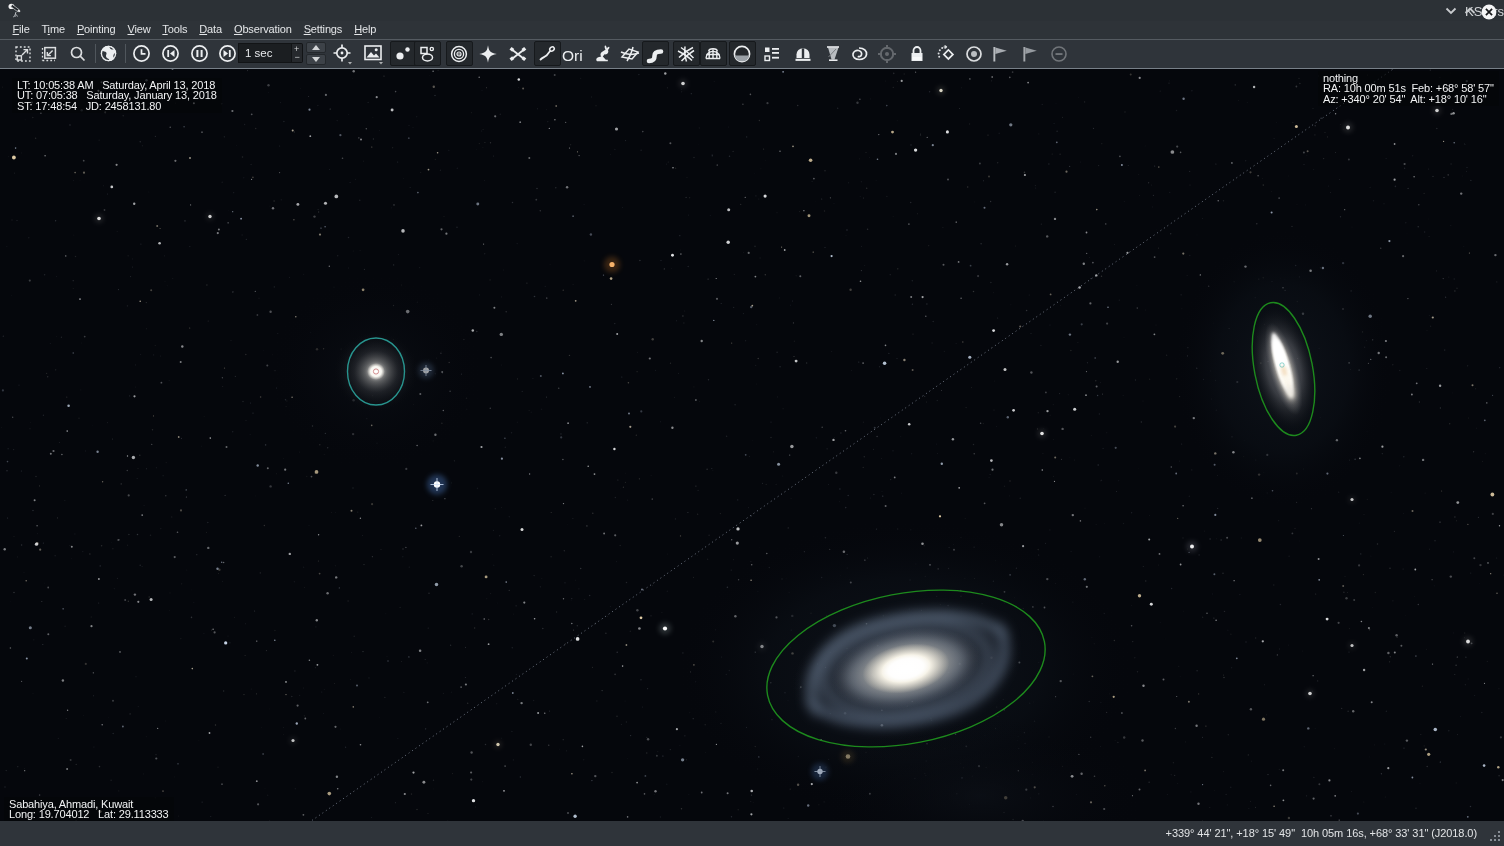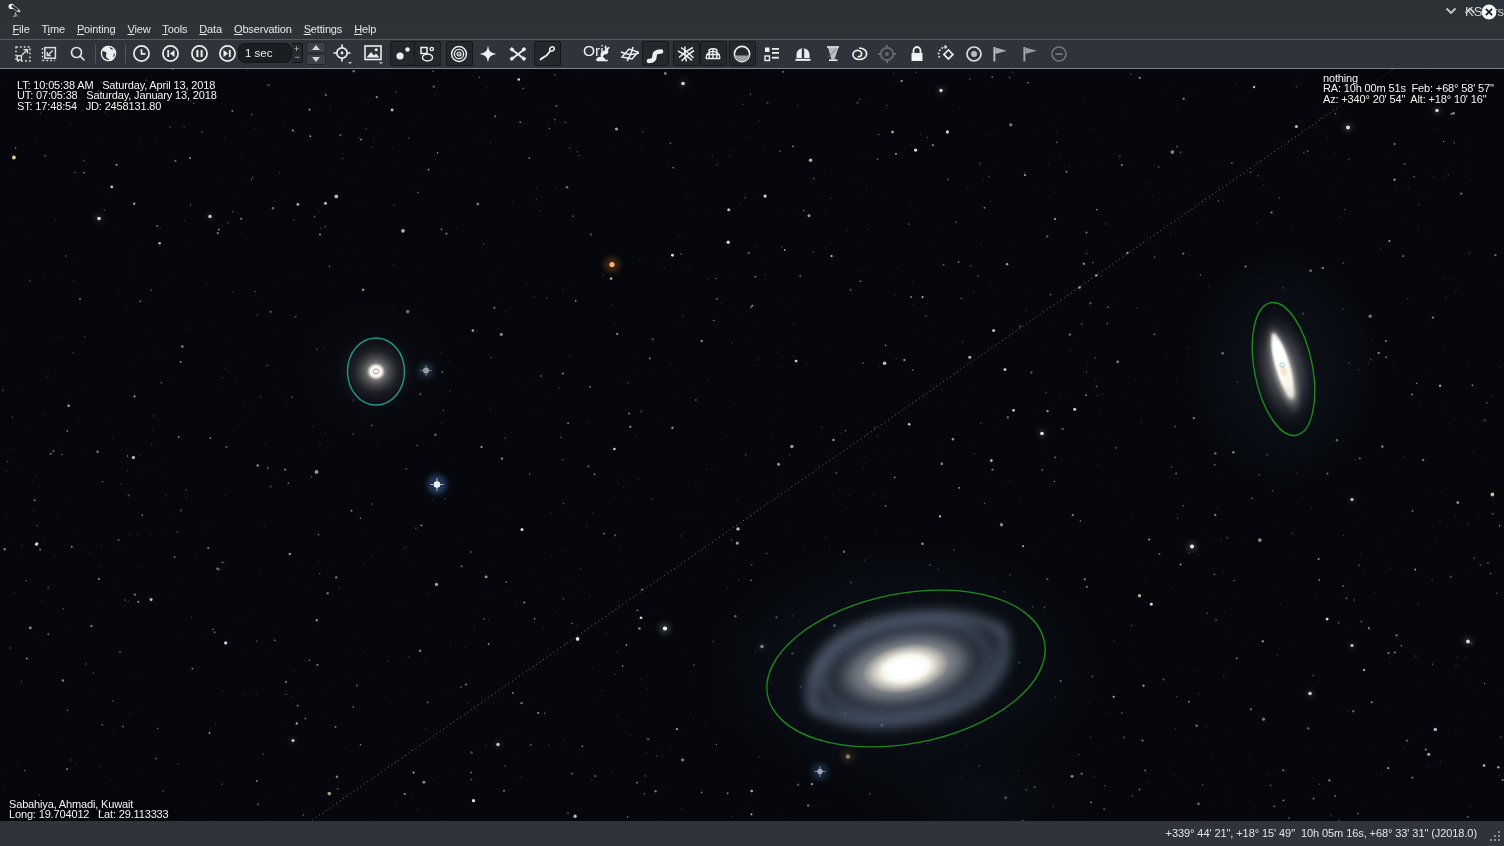--- a/index.html
+++ b/index.html
@@ -86,21 +86,21 @@
 <rect x="10.6" y="6" width="2" height="7" fill="#eceef0"></rect>
 </svg>
     </div>
 <div style="position:absolute;left:213.5px;top:1.5px;width:27px;height:25px;border-radius:2px;display:flex;align-items:center;justify-content:center;box-sizing:border-box">
       <svg width="19" height="19" viewBox="0 0 19 19">
 <circle cx="9.5" cy="9.5" r="7.6" fill="none" stroke="#eceef0" stroke-width="1.7"></circle>
 <rect x="10.9" y="6" width="1.8" height="7" fill="#eceef0"></rect>
 <path d="M5.5 6 L10 9.5 L5.5 13 Z" fill="#eceef0"></path>
 </svg>
     </div>
-<div style="position:absolute;left:238px;top:3.5px;width:54px;height:20px;background:#1b1e21;border:1px solid #121416;border-radius:7px;color:#e8eaec;font-size:11.5px;line-height:19px;padding-left:6px;box-sizing:border-box">1 sec</div>
+<div style="position:absolute;left:238px;top:3.5px;width:54px;height:20px;background:#1b1e21;border:1px solid #121416;border-radius:0;color:#e8eaec;font-size:11.5px;line-height:19px;padding-left:6px;box-sizing:border-box">1 sec</div>
 <div style="position:absolute;left:292px;top:3.5px;width:11px;height:20px;background:#26292d;border:1px solid #121416;border-left:none;border-radius:0 2px 2px 0;box-sizing:border-box">
  <div style="position:absolute;left:2px;top:1px;font-size:9px;color:#cfd1d3;line-height:8px">+</div>
  <div style="position:absolute;left:2.5px;top:9px;font-size:9px;color:#cfd1d3;line-height:8px">−</div>
 </div>
 <div style="position:absolute;left:306px;top:2px;width:20px;height:11px;background:#3d4248;border:1px solid #24282c;border-radius:2px;box-sizing:border-box">
       <div style="position:absolute;left:5px;top:2px;width:0;height:0;border-left:4px solid transparent;border-right:4px solid transparent;border-bottom:5px solid #d4d6d8"></div>
     </div>
 <div style="position:absolute;left:306px;top:14.5px;width:20px;height:11px;background:#3d4248;border:1px solid #24282c;border-radius:2px;box-sizing:border-box">
       <div style="position:absolute;left:5px;top:2px;width:0;height:0;border-left:4px solid transparent;border-right:4px solid transparent;border-top:5px solid #d4d6d8"></div>
     </div>
@@ -159,21 +159,21 @@
           <rect x="2.2" y="13" width="3.4" height="3.4" transform="rotate(-38 3.9 14.7)"></rect>
         </g>
 </svg>
     </div>
 <div style="position:absolute;left:533.5px;top:1.5px;width:27px;height:25px;background:#24282c;border:1px solid #16191c;border-radius:2px;display:flex;align-items:center;justify-content:center;box-sizing:border-box">
       <svg width="20" height="20" viewBox="0 0 20 20">
 <path d="M3 16 C6 13 7 13.5 9.5 11.5 L13.5 6.5" fill="none" stroke="#eceef0" stroke-width="1.8"></path>
 <ellipse cx="15" cy="5" rx="2.4" ry="1.9" fill="none" stroke="#eceef0" stroke-width="1.5" transform="rotate(-35 15 5)"></ellipse>
 </svg>
     </div>
-<div style="position:absolute;left:580px;top:1.5px;width:27px;height:25px;border-radius:2px;display:flex;align-items:flex-start;justify-content:center;box-sizing:border-box">
+<div style="position:absolute;left:559px;top:1.5px;width:27px;height:25px;border-radius:2px;display:flex;align-items:flex-end;justify-content:center;box-sizing:border-box">
       <svg width="24" height="20" viewBox="0 0 24 20">
         <text x="1" y="15" font-family="Liberation Sans, sans-serif" font-size="15.5" fill="#eceef0">Ori</text>
       </svg>
     </div>
 <div style="position:absolute;left:589.5px;top:1.5px;width:27px;height:25px;border-radius:2px;display:flex;align-items:center;justify-content:center;box-sizing:border-box">
       <svg width="20" height="20" viewBox="0 0 20 20">
 <path d="M12.6 5.6 C11.8 4.8 11.2 2.4 12 1.6 C12.8 0.9 13.6 2.8 13.9 4.4 C14.5 3.2 15.8 2.2 16.3 2.9 C16.8 3.6 15.9 5.1 14.9 6 C15.4 6.8 15.5 7.8 15 8.8 C14.3 10.1 12.9 10.6 11.6 10.3 L9.8 12.6 L12.8 15.8 H14.8 V17.3 H4 C2.6 15.9 3.2 13.7 5.2 13.2 L8.2 12.5 C6.8 11 7.4 8.3 9.6 7.4 C10.7 6.9 11.9 6.3 12.6 5.6 Z" fill="#eceef0"></path>
 </svg>
     </div>
 <div style="position:absolute;left:616.5px;top:1.5px;width:27px;height:25px;border-radius:2px;display:flex;align-items:center;justify-content:center;box-sizing:border-box">

